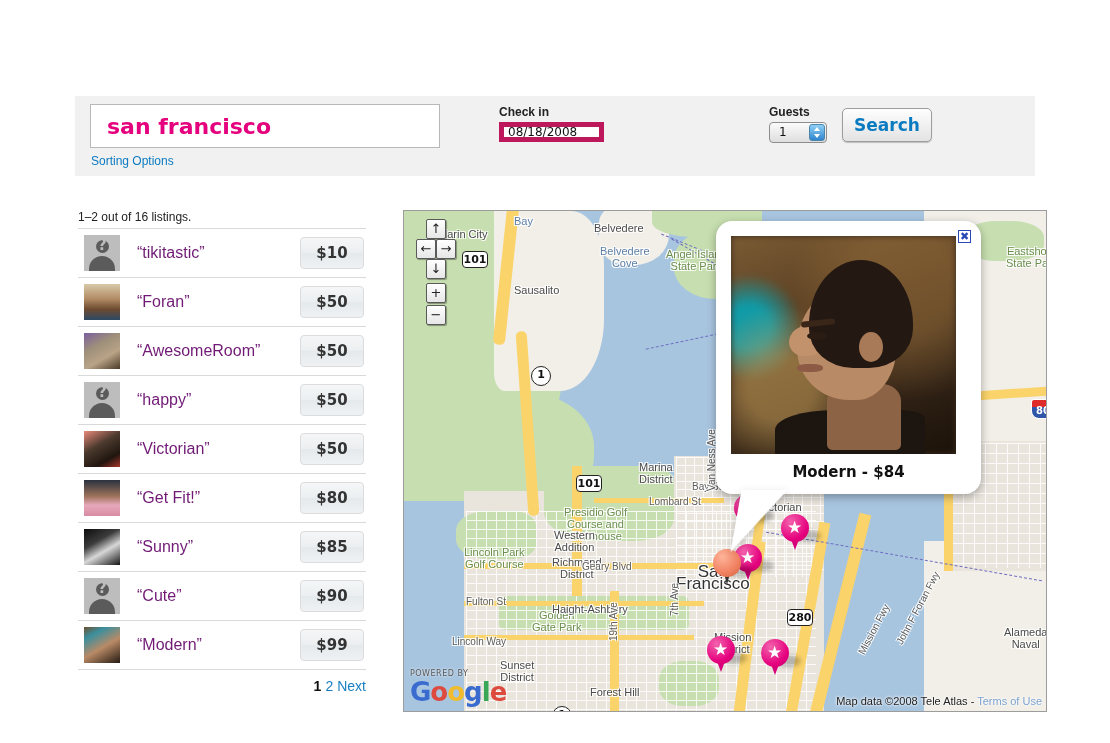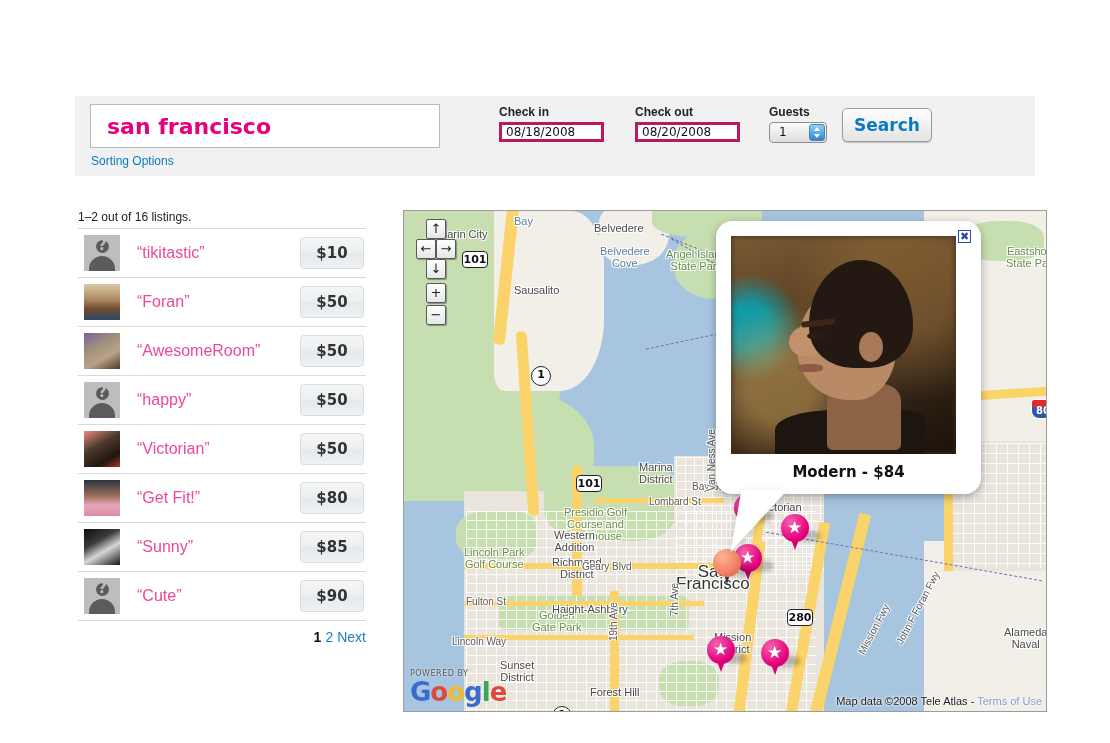--- a/index.html
+++ b/index.html
@@ -49,21 +49,21 @@
   }
   .sorting-link {
     position: absolute; left: 16px; top: 58px;
     font-size: 12px; color: #0b7bc1; text-decoration: none;
   }
 
   .field-group { position: absolute; top: 9px; margin-left: 12px; }
   .field-label { font-size: 12px; font-weight: bold; color: #222; display: block; margin-bottom: 3px; }
   .date-input {
     width: 105px; height: 20px; box-sizing: border-box;
-    border: 3px solid #be185d; background: #fff;
+    border: 5px solid #be185d; background: #fff;
     font-family: "DejaVu Sans", sans-serif; font-size: 12px; color: #111;
     padding: 0 4px; outline: none;
   }
   .fg-checkin  { left: 412px; }
   .fg-checkout { left: 548px; }
   .fg-guests   { left: 682px; }
 
   .stepper {
     position: relative; width: 58px; height: 21px; box-sizing: border-box;
     border: 1px solid #8d8d8d; border-radius: 4px;
@@ -113,21 +113,21 @@
     position: absolute; left: 50%; bottom: 0; width: 26px; height: 15px;
     margin-left: -13px; background: #5b5b5b;
     border-radius: 13px 13px 0 0;
   }
   .avatar .ph-q {
     position: absolute; left: 50%; top: 2px; margin-left: -4px;
     font-family: "DejaVu Sans", sans-serif; font-size: 15px; font-weight: bold;
     color: #bdbdbd; z-index: 2; line-height: 17px;
   }
   .listing-title {
-    flex: 1 1 auto; font-size: 16px; color: #ec4899; margin-left: 17px;
+    flex: 1 1 auto; font-size: 16px; color: #701a75; margin-left: 17px;
     white-space: nowrap; overflow: hidden;
   }
   .price-btn {
     flex: 0 0 auto; width: 62px; height: 30px; margin-right: 2px;
     border: 1px solid #dcdcdc; border-radius: 4px;
     background: linear-gradient(#f4f6f7 0%, #eceff1 48%, #e4e9ec 52%, #eff2f4 100%);
     font-family: "DejaVu Sans", sans-serif;
     font-size: 15px; font-weight: bold; color: #333;
     display: flex; align-items: center; justify-content: center;
     cursor: pointer;
@@ -326,24 +326,20 @@
 
   <div class="searchbar">
     <input class="q-input" type="text" value="san francisco" style="">
     <a class="sorting-link" href="#">Sorting Options</a>
 
     <div class="field-group fg-checkin">
       <span class="field-label">Check in</span>
       <input class="date-input" type="text" value="08/18/2008" style="">
     </div>
 
-    <div class="field-group fg-checkout">
-      <span class="field-label">Check out</span>
-      <input class="date-input" type="text" value="08/20/2008" style="">
-    </div>
 
     <div class="field-group fg-guests">
       <span class="field-label">Guests</span>
       <div class="stepper">
         <span class="stepper-val">1</span>
         <span class="stepper-btn">
           <span class="ar ar-up"></span>
             <span class="ar ar-dn"></span>
         </span>
       </div>
@@ -399,20 +395,25 @@
           <div class="price-btn">$85</div>
         </div>
         <div class="listing-row">
           <div class="avatar">
             <span class="ph-head"></span>
             <span class="ph-body"></span>
             <span class="ph-q">?</span>
           </div>
           <div class="listing-title">“Cute”</div>
           <div class="price-btn">$90</div>
+        </div>
+        <div class="listing-row">
+          <div class="avatar" style="background: linear-gradient(150deg, rgb(110, 79, 46) 0%, rgb(58, 143, 158) 22%, rgb(185, 138, 102) 55%, rgb(36, 26, 18) 100%);"></div>
+          <div class="listing-title">“Modern”</div>
+          <div class="price-btn">$99</div>
         </div>
       </div>
     <div class="pager">
       <span class="cur">1</span><a href="#">2</a><a href="#">Next</a>
     </div>
   </div>
 
   <div class="map">
     <div class="map-canvas">
       <div class="water"></div>

